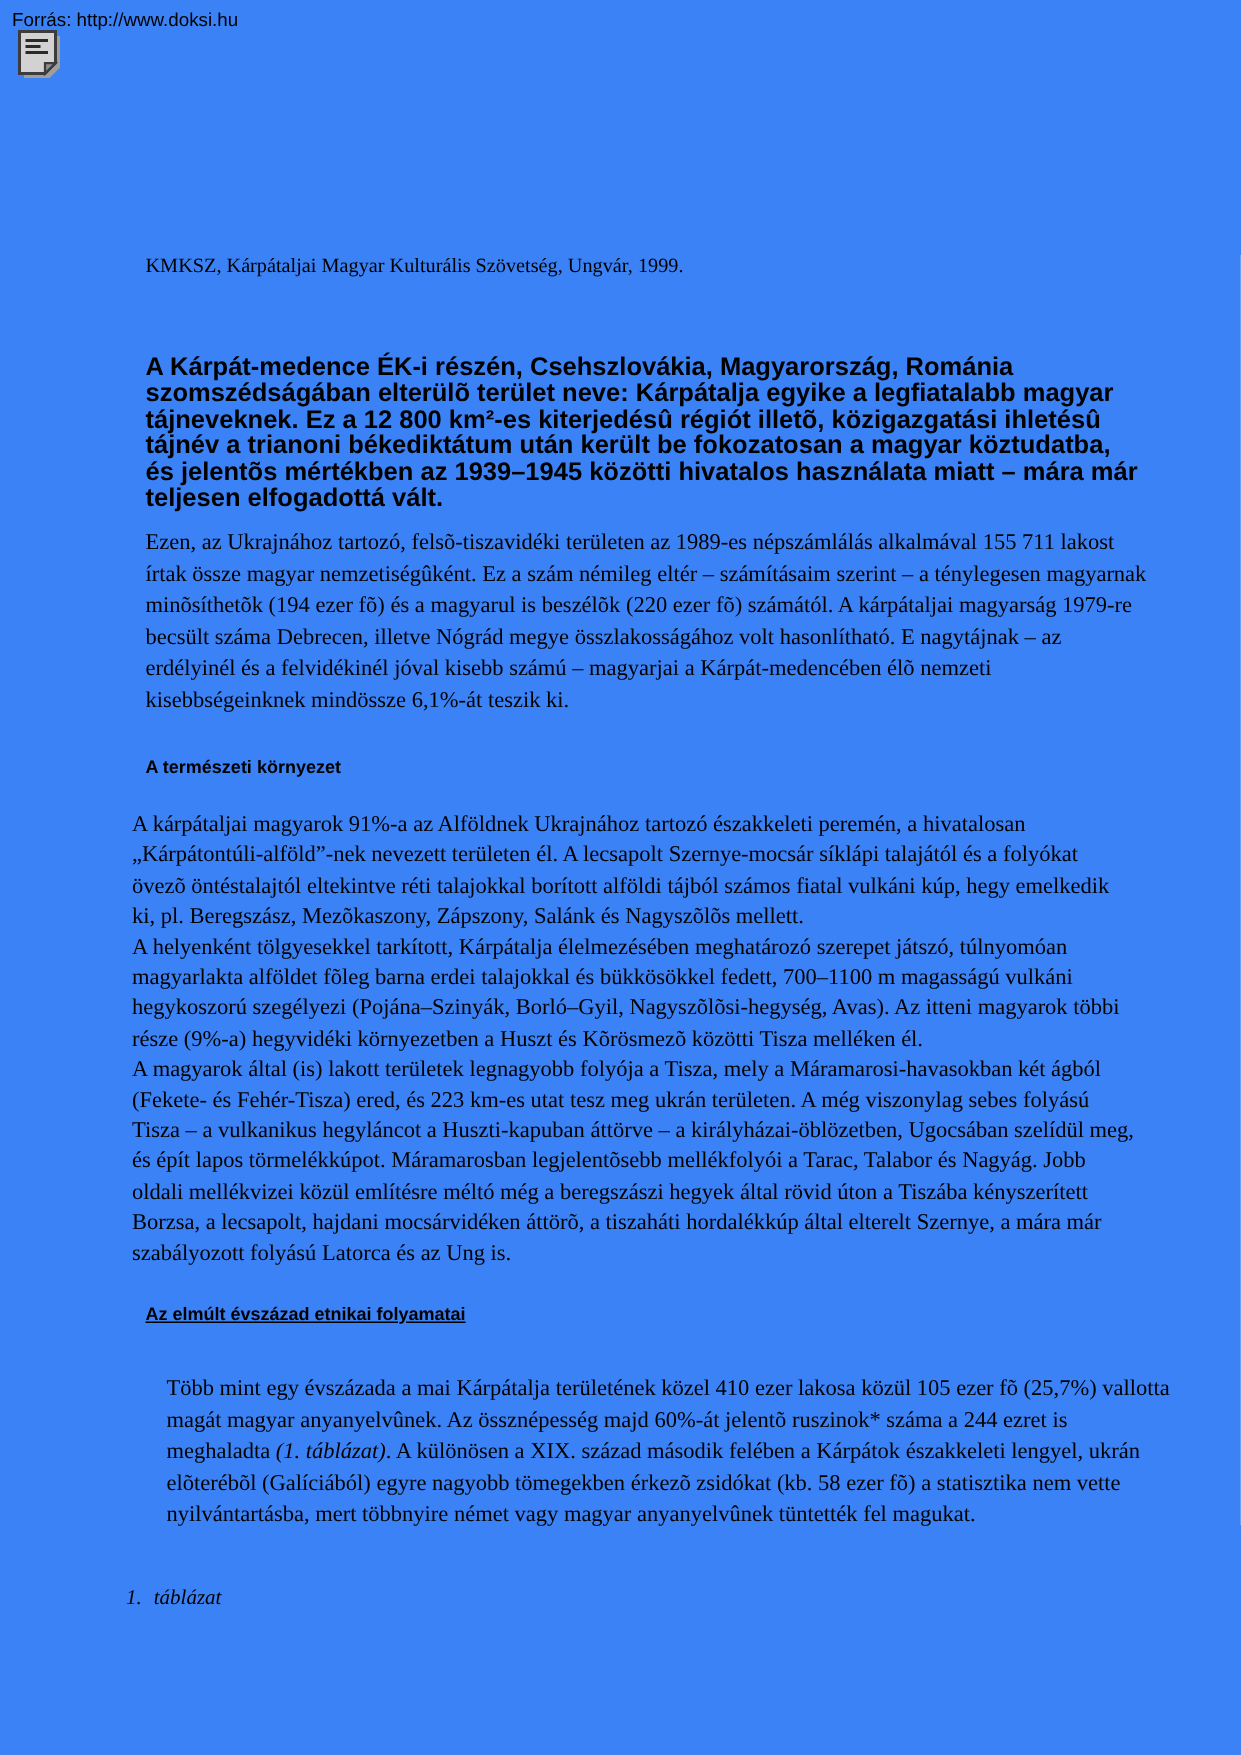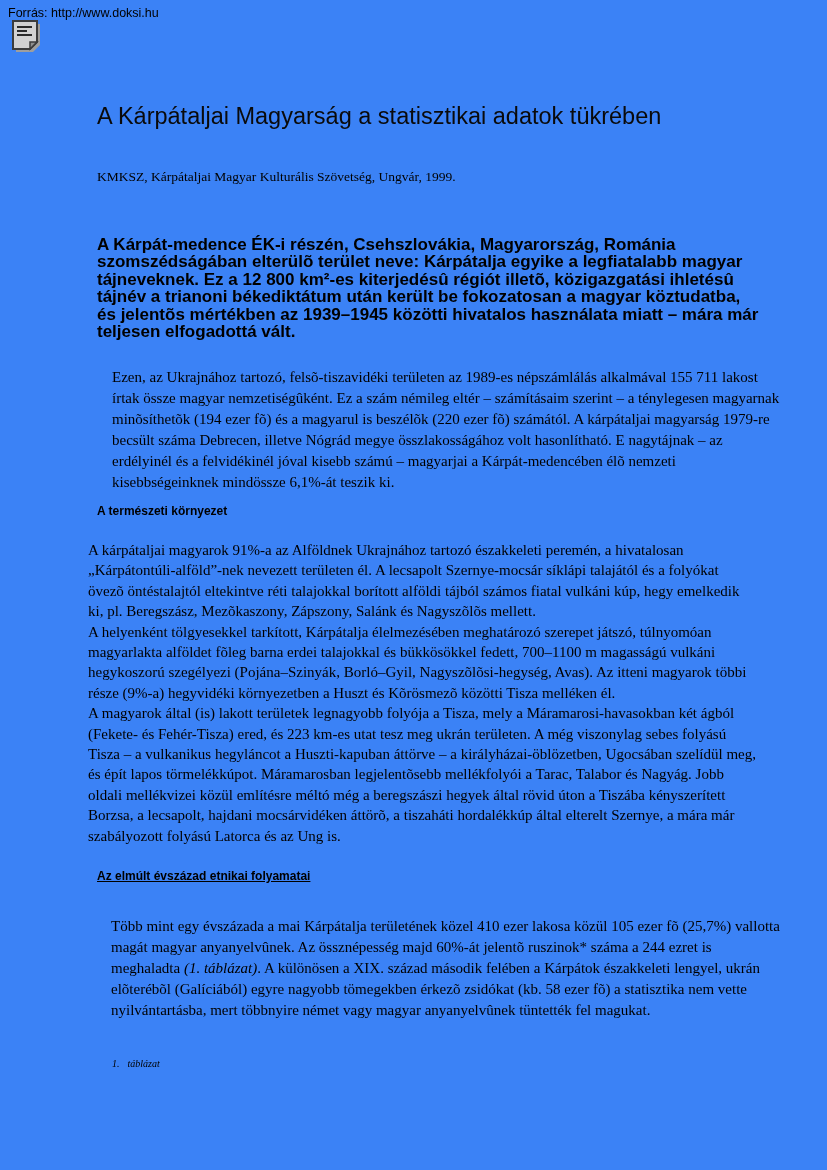--- a/index.html
+++ b/index.html
@@ -43,42 +43,42 @@
     width: 662px; margin: 0;
     font-family: "Liberation Sans", sans-serif;
     font-weight: bold; font-size: 17px; line-height: 17.4px;
   }
   .body-text {
     font-size: 15px; line-height: 21px;
     text-align: left;
   }
   .intro {
     position: absolute; left: 97px; top: 352px;
-    width: 668px; margin: 15px;
+    width: 668px; margin: 0;
   }
   .section-heading {
     position: absolute; left: 97px; margin: 0;
     font-family: "Liberation Sans", sans-serif;
     font-weight: bold; font-size: 12px;
   }
   .h-nature { top: 504px; }
   .h-ethnic { top: 869px; text-decoration: underline; }
   .nature-text {
     position: absolute; left: 88px; top: 540px;
     width: 670px; line-height: 20.4px;
   }
   .nature-text p { margin: 0; }
   .ethnic-text {
     position: absolute; left: 97px; top: 902px;
     width: 670px; margin: 14px;
   }
   .italic { font-style: italic; }
   .table-caption {
-    position: absolute; left: 112px; top: 1058px;
-    font-size: 10px; font-style: italic;
+    position: absolute; left: 84px; top: 1058px;
+    font-size: 14px; font-style: italic;
   }
   .table-caption .cap-label { margin-left: 8px; }
 </style>
 </head>
 <body>
 
 <div class="page">
 
   <div class="source-label">Forrás: http://www.doksi.hu</div>
 
@@ -86,21 +86,20 @@
     <svg width="34" height="36" viewBox="0 0 34 36" aria-hidden="true">
       <polygon points="6,5 30,5 30,26 23,33 6,33" fill="#9e9e9e"></polygon>
       <polygon points="3,2 27,2 27,23 20,30 3,30" fill="#d2d2d2" stroke="#3c3c3c" stroke-width="2"></polygon>
       <polygon points="20,30 20,23 27,23" fill="#8f8f8f" stroke="#3c3c3c" stroke-width="1.5"></polygon>
       <line x1="7" y1="8" x2="22" y2="8" stroke="#2a2a2a" stroke-width="2"></line>
       <line x1="7" y1="12" x2="17" y2="12" stroke="#2a2a2a" stroke-width="2"></line>
       <line x1="7" y1="16" x2="22" y2="16" stroke="#2a2a2a" stroke-width="2"></line>
     </svg>
   </div>
 
-  <h1 class="title">A Kárpátaljai Magyarság a statisztikai adatok tükrében</h1>
 
   <div class="subtitle">
     <div>KMKSZ, Kárpátaljai Magyar Kulturális Szövetség, Ungvár, 1999.</div>
   </div>
 
   <p class="lead">A Kárpát-medence ÉK-i részén, Csehszlovákia, Magyarország, Románia szomszédságában elterülõ terület neve: Kárpátalja egyike a legfiatalabb magyar tájneveknek. Ez a 12 800 km²-es kiterjedésû régiót illetõ, közigazgatási ihletésû tájnév a trianoni békediktátum után került be fokozatosan a magyar köztudatba, és jelentõs mértékben az 1939–1945 közötti hivatalos használata miatt – mára már teljesen elfogadottá vált.</p>
 
   <p class="body-text intro">Ezen, az Ukrajnához tartozó, felsõ-tiszavidéki területen az 1989-es népszámlálás alkalmával 155 711 lakost írtak össze magyar nemzetiségûként. Ez a szám némileg eltér – számításaim szerint – a ténylegesen magyarnak minõsíthetõk (194 ezer fõ) és a magyarul is beszélõk (220 ezer fõ) számától. A kárpátaljai magyarság 1979-re becsült száma Debrecen, illetve Nógrád megye összlakosságához volt hasonlítható. E nagytájnak – az erdélyinél és a felvidékinél jóval kisebb számú – magyarjai a Kárpát-medencében élõ nemzeti kisebbségeinknek mindössze 6,1%-át teszik ki.</p>
 
   <h2 class="section-heading h-nature">A természeti környezet</h2>

